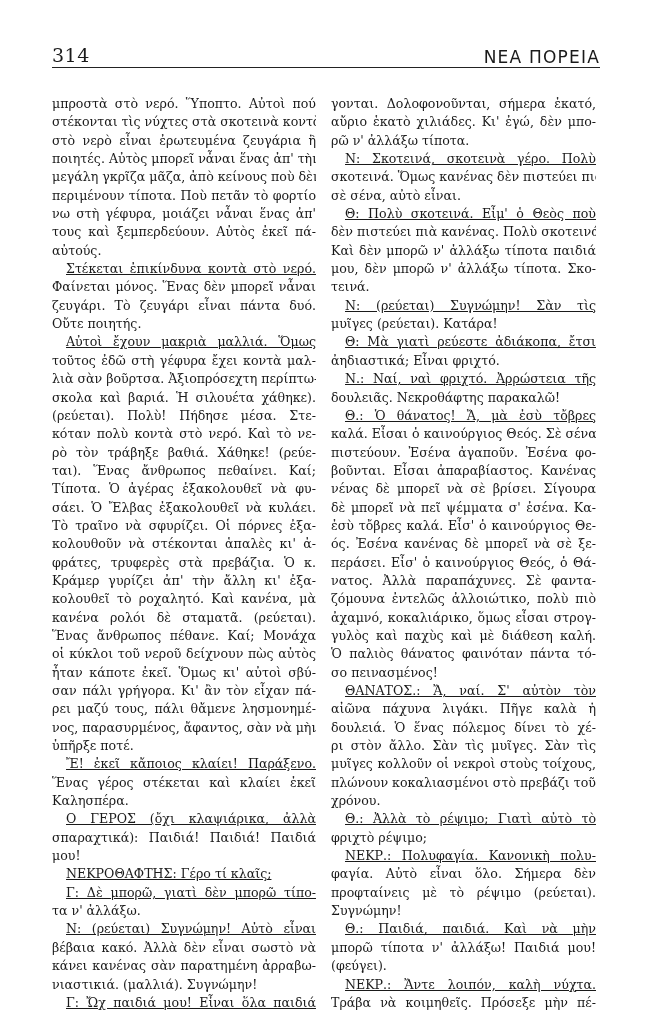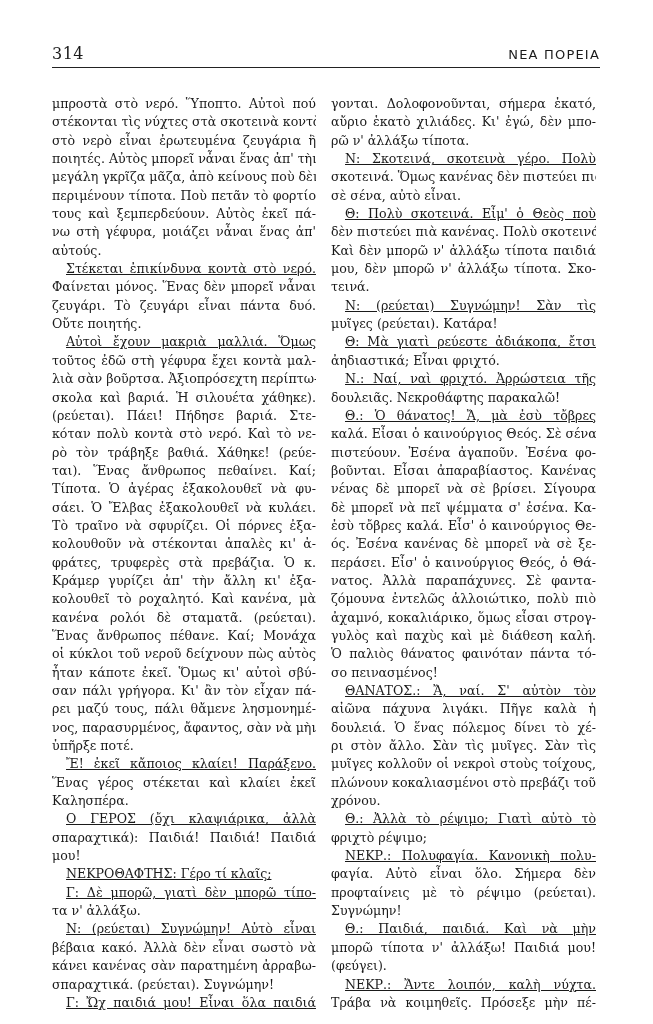--- a/index.html
+++ b/index.html
@@ -1,18 +1,18 @@
 <!DOCTYPE html>
 <html><head>
 <meta charset="utf-8">
 <style>
   html, body { margin: 0; padding: 0; background: #ffffff; }
   body { width: 653px; height: 1024px; position: relative; overflow: hidden; color: #1a1a1a; }
-  .page-number { position: absolute; left: 52px; top: 44px; font-family: "DejaVu Serif", serif; font-size: 16px; letter-spacing: 0.5px; }
-  .running-title { position: absolute; right: 53px; top: 47px; font-family: "DejaVu Sans", sans-serif; font-size: 13px; letter-spacing: 1.2px; }
+  .page-number { position: absolute; left: 52px; top: 44px; font-family: "DejaVu Serif", serif; font-size: 19px; letter-spacing: 0.5px; }
+  .running-title { position: absolute; right: 53px; top: 47px; font-family: "DejaVu Sans", sans-serif; font-size: 17px; letter-spacing: 1.2px; }
   .header-rule { position: absolute; left: 52px; width: 548px; top: 67px; height: 0; border-top: 1.3px solid #222; }
   .column { position: absolute; top: 95px; font-family: "DejaVu Serif", serif; font-size: 12.6px; line-height: 18.35px; text-align: justify; }
   .col-left { left: 52px; width: 264px; }
   .col-right { left: 331px; width: 265px; }
   .line { display: block; white-space: nowrap; text-align-last: justify; text-align: justify; overflow: hidden; }
   .line.last { text-align-last: left; }
   .line.indent { padding-left: 14px; text-decoration: underline; }
 </style>
 </head>
 <body>
@@ -22,32 +22,32 @@
   <div class="running-title">ΝΕΑ ΠΟΡΕΙΑ</div>
   <div class="header-rule"></div>
 
   <div class="column col-left" id="col-left">
       <span class="line">μπροστὰ στὸ νερό. Ὕποπτο. Αὐτοὶ πού</span>
       <span class="line">στέκονται τὶς νύχτες στὰ σκοτεινὰ κοντὰ</span>
       <span class="line">στὸ νερὸ εἶναι ἐρωτευμένα ζευγάρια ἢ</span>
       <span class="line">ποιητές. Αὐτὸς μπορεῖ νἆναι ἕνας ἀπ' τὴν</span>
       <span class="line">μεγάλη γκρῖζα μᾶζα, ἀπὸ κείνους ποὺ δὲν</span>
       <span class="line">περιμένουν τίποτα. Ποὺ πετᾶν τὸ φορτίο</span>
+      <span class="line">νω στὴ γέφυρα, μοιάζει νἆναι ἕνας ἀπ'</span>
       <span class="line">τους καὶ ξεμπερδεύουν. Αὐτὸς ἐκεῖ πά-</span>
-      <span class="line">νω στὴ γέφυρα, μοιάζει νἆναι ἕνας ἀπ'</span>
       <span class="line last">αὐτούς.</span>
       <span class="line indent">Στέκεται ἐπικίνδυνα κοντὰ στὸ νερό.</span>
       <span class="line">Φαίνεται μόνος. Ἕνας δὲν μπορεῖ νἆναι</span>
       <span class="line">ζευγάρι. Τὸ ζευγάρι εἶναι πάντα δυό.</span>
       <span class="line last">Οὔτε ποιητής.</span>
       <span class="line indent">Αὐτοὶ ἔχουν μακριὰ μαλλιά. Ὅμως</span>
       <span class="line">τοῦτος ἐδῶ στὴ γέφυρα ἔχει κοντὰ μαλ-</span>
       <span class="line">λιὰ σὰν βοῦρτσα. Ἀξιοπρόσεχτη περίπτω-</span>
       <span class="line">σκολα καὶ βαριά. Ἡ σιλουέτα χάθηκε).</span>
-      <span class="line">(ρεύεται). Πάει! Πήδησε βαριά. Στε-</span>
+      <span class="line">(ρεύεται). Πολὺ! Πήδησε μέσα. Στε-</span>
       <span class="line">κόταν πολὺ κοντὰ στὸ νερό. Καὶ τὸ νε-</span>
       <span class="line">ρὸ τὸν τράβηξε βαθιά. Χάθηκε! (ρεύε-</span>
       <span class="line">ται). Ἕνας ἄνθρωπος πεθαίνει. Καί;</span>
       <span class="line">Τίποτα. Ὁ ἀγέρας ἐξακολουθεῖ νὰ φυ-</span>
       <span class="line">σάει. Ὁ Ἔλβας ἐξακολουθεῖ νὰ κυλάει.</span>
       <span class="line">Τὸ τραῖνο νὰ σφυρίζει. Οἱ πόρνες ἐξα-</span>
       <span class="line">κολουθοῦν νὰ στέκονται ἁπαλὲς κι' ἀ-</span>
       <span class="line">φράτες, τρυφερὲς στὰ πρεβάζια. Ὁ κ.</span>
       <span class="line">Κράμερ γυρίζει ἀπ' τὴν ἄλλη κι' ἐξα-</span>
       <span class="line">κολουθεῖ τὸ ροχαλητό. Καὶ κανένα, μὰ</span>
@@ -64,21 +64,21 @@
       <span class="line last">Καλησπέρα.</span>
       <span class="line indent">Ο ΓΕΡΟΣ (ὄχι κλαψιάρικα, ἀλλὰ</span>
       <span class="line">σπαραχτικά): Παιδιά! Παιδιά! Παιδιά</span>
       <span class="line last">μου!</span>
       <span class="line indent last">ΝΕΚΡΟΘΑΦΤΗΣ: Γέρο τί κλαῖς;</span>
       <span class="line indent">Γ: Δὲ μπορῶ, γιατὶ δὲν μπορῶ τίπο-</span>
       <span class="line last">τα ν' ἀλλάξω.</span>
       <span class="line indent">Ν: (ρεύεται) Συγνώμην! Αὐτὸ εἶναι</span>
       <span class="line">βέβαια κακό. Ἀλλὰ δὲν εἶναι σωστὸ νὰ</span>
       <span class="line">κάνει κανένας σὰν παρατημένη ἀρραβω-</span>
-      <span class="line last">σπαραχτικά. (ρεύεται). Συγνώμην!</span>
+      <span class="line last">νιαστικιά. (μαλλιά). Συγνώμην!</span>
       <span class="line indent">Γ: Ὤχ παιδιά μου! Εἶναι ὅλα παιδιά</span>
     </div>
   <div class="column col-right" id="col-right">
       <span class="line">γονται. Δολοφονοῦνται, σήμερα ἑκατό,</span>
       <span class="line">αὔριο ἑκατὸ χιλιάδες. Κι' ἐγώ, δὲν μπο-</span>
       <span class="line last">ρῶ ν' ἀλλάξω τίποτα.</span>
       <span class="line indent">Ν: Σκοτεινά, σκοτεινὰ γέρο. Πολὺ</span>
       <span class="line">σκοτεινά. Ὅμως κανένας δὲν πιστεύει πιὰ</span>
       <span class="line last">σὲ σένα, αὐτὸ εἶναι.</span>
       <span class="line indent">Θ: Πολὺ σκοτεινά. Εἶμ' ὁ Θεὸς ποὺ</span>

